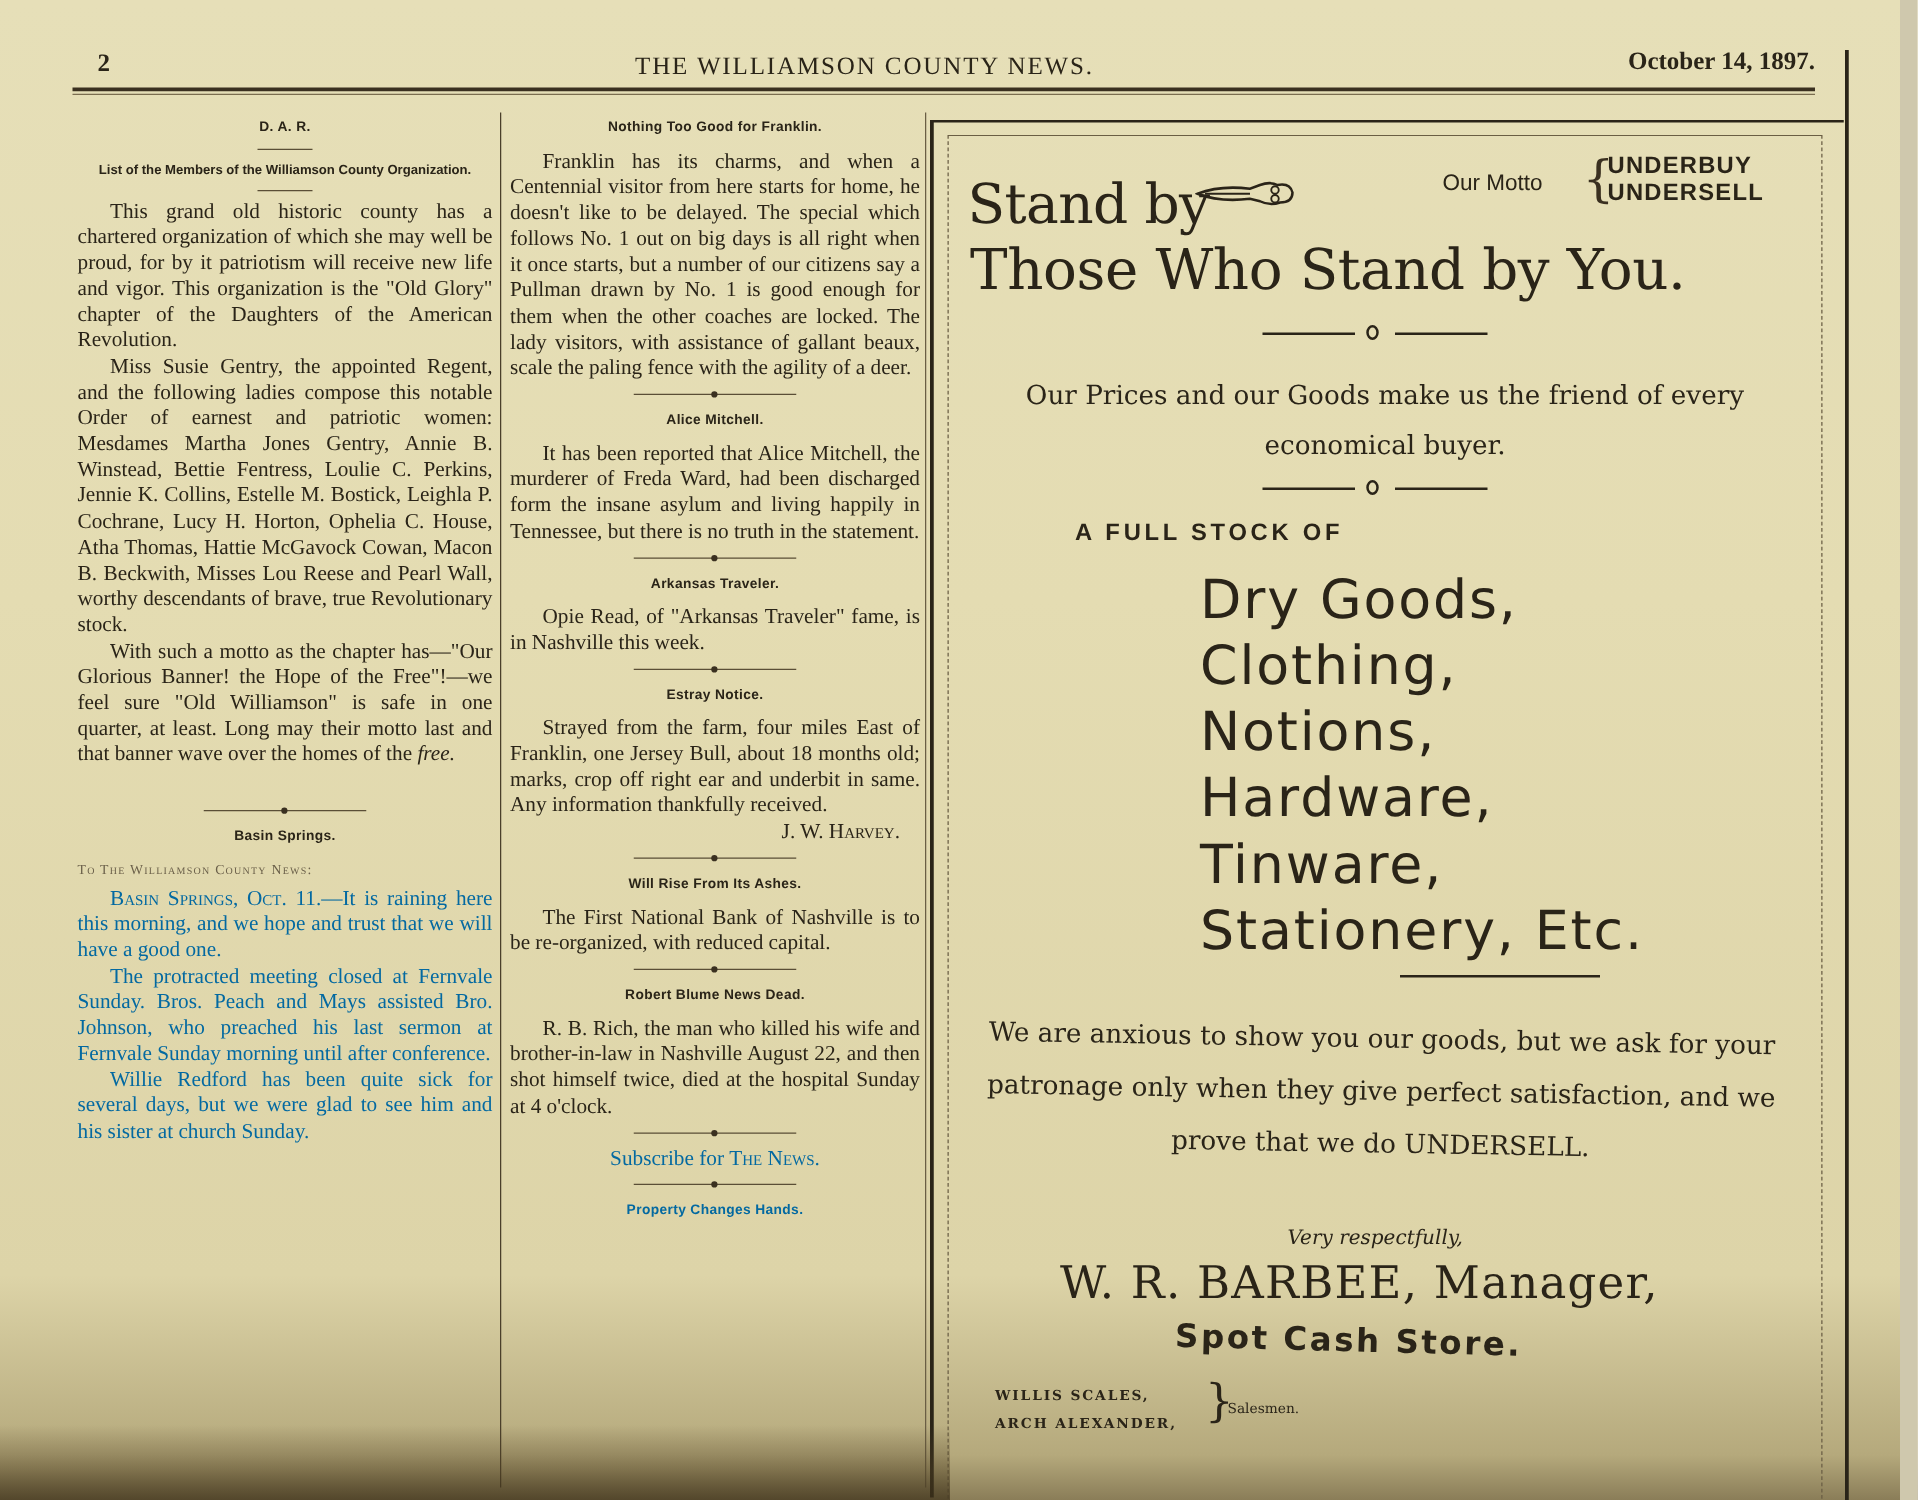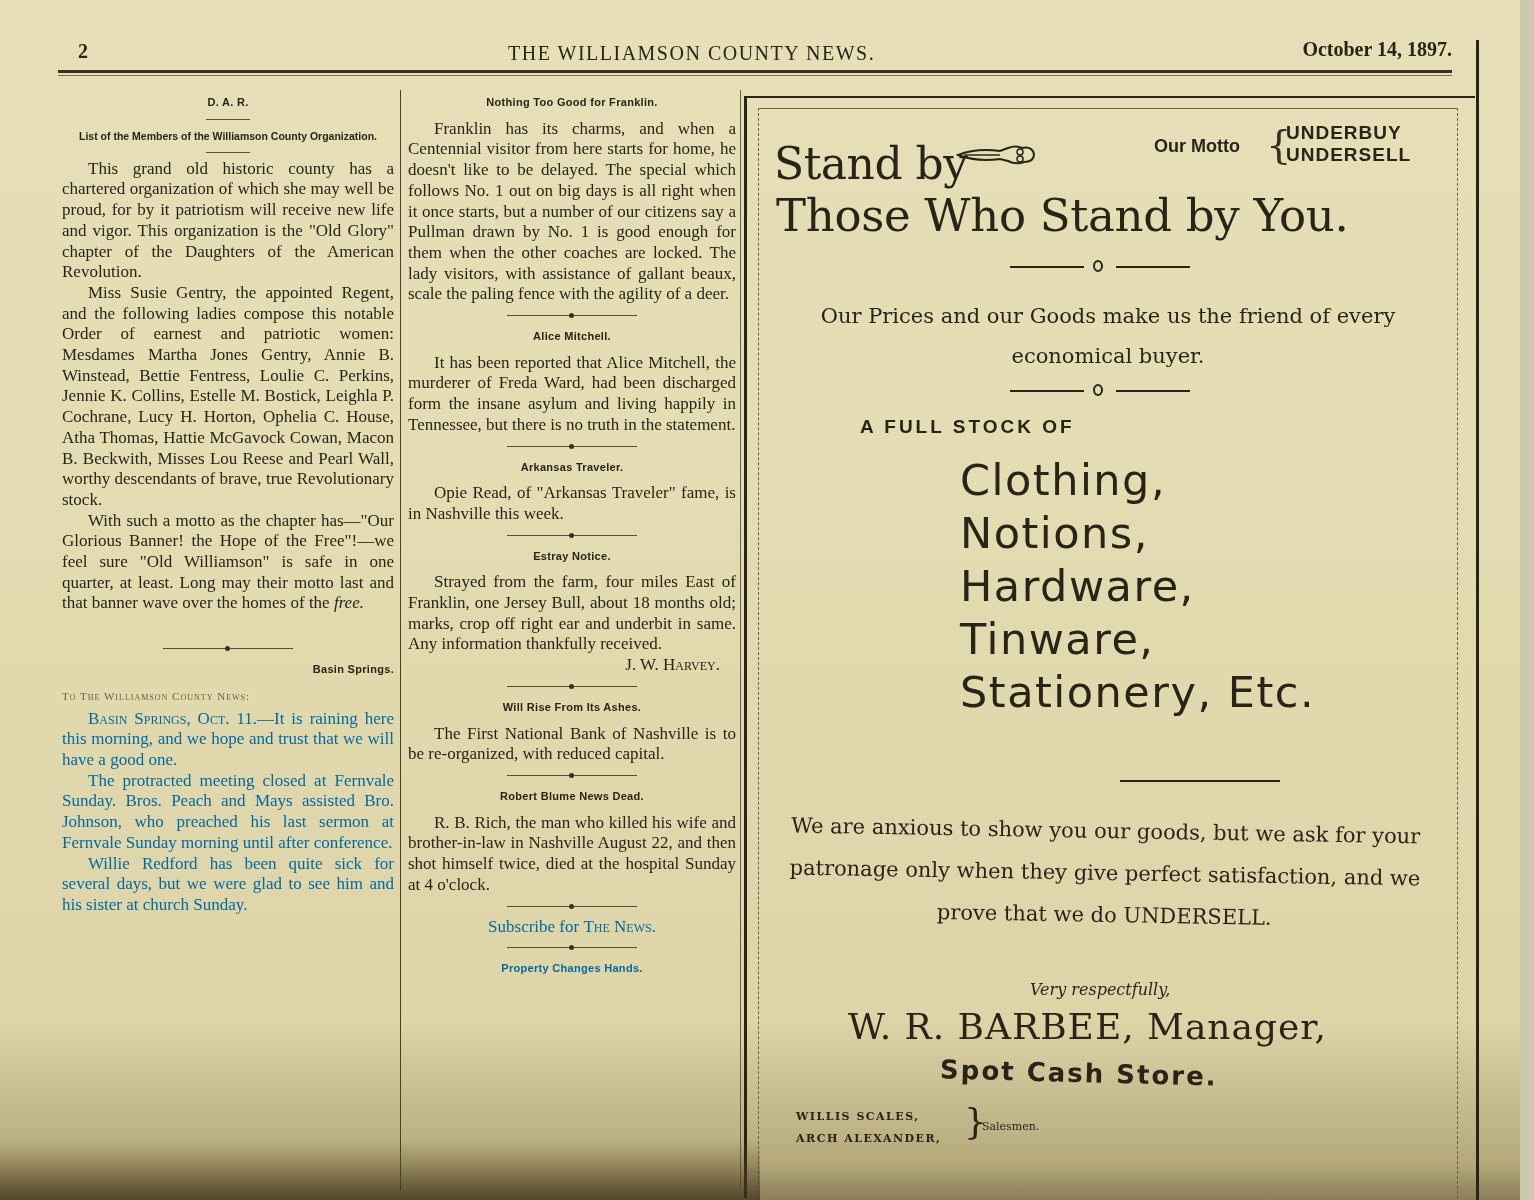--- a/index.html
+++ b/index.html
@@ -37,21 +37,21 @@
   .subscribe { text-align:center; font-size:17px; margin:6px 0; }
   .subscribe .sc { font-variant:small-caps; }
 
   
   .ad-outer { position:absolute; left:744px; top:96px; width:728px; height:1100px; border-left:3px solid #2a2418; border-top:2px solid #2a2418; }
   .ad-outer-right { position:absolute; left:1476px; top:40px; width:3px; height:1160px; background:#2a2418; }
   .ad-inner { position:absolute; left:758px; top:108px; width:698px; height:1090px; border-left:1px dashed #6a5e44; border-right:1px dashed #6a5e44; border-top:1px solid #6a5e44; }
   .ad { position:absolute; left:760px; top:110px; width:696px; font-family:"DejaVu Serif","Liberation Serif",serif; }
   .stand-by { position:absolute; left:14px; top:12px; font-size:44px; letter-spacing:-0.5px;margin-top:16px; }
   .hand-icon { position:absolute; left:196px; top:32px; }
-  .motto { position:absolute; left:394px; top:26px; font-family:"Liberation Sans","DejaVu Sans",sans-serif; font-weight:bold; font-size:18px; }
+  .motto { position:absolute; left:394px; top:26px; font-family:"Liberation Sans","DejaVu Sans",sans-serif; font-weight:normal; font-size:18px; }
   .motto-brace { position:absolute; left:506px; top:14px; font-size:40px; font-weight:normal; line-height:40px; color:#3a3020; }
   .motto-items { position:absolute; left:526px; top:12px; font-family:"Liberation Sans","DejaVu Sans",sans-serif; font-weight:bold; font-size:19px; line-height:22px; letter-spacing:1px; }
   .tagline { position:absolute; left:16px; top:79px; font-size:45px; letter-spacing:-0.3px; }
   .orn { position:absolute; left:250px; width:180px; height:10px; }
   .orn .l, .orn .r { position:absolute; top:4px; width:74px; height:2px; background:#2a2418; }
   .orn .l { left:0; } .orn .r { right:0; }
   .orn .o { position:absolute; left:83px; top:-2px; width:10px; height:12px; border:2px solid #2a2418; border-radius:50%; box-sizing:border-box; }
   .prices { position:absolute; left:0; top:186px; width:696px; text-align:center; font-size:21px; line-height:40px; }
   .full-stock { position:absolute; left:100px; top:306px; font-family:"Liberation Sans","DejaVu Sans",sans-serif; font-weight:bold; font-size:19px; letter-spacing:3px; }
   .goods-list { position:absolute; left:200px; top:344px; font-family:"DejaVu Sans","Liberation Sans",sans-serif; font-size:43px; line-height:53px; letter-spacing:1.5px; }
@@ -79,21 +79,21 @@
 
 <div class="col col1">
   <div class="head">D. A. R.</div>
   <div class="dash"></div>
   <div class="subhead">List of the Members of the Williamson County Organization.</div>
   <div class="dash"></div>
   <p class="para">This grand old historic county has a chartered organization of which she may well be proud, for by it patriotism will receive new life and vigor. This organization is the "Old Glory" chapter of the Daughters of the American Revolution.</p>
   <p class="para">Miss Susie Gentry, the appointed Regent, and the following ladies compose this notable Order of earnest and patriotic women: Mesdames Martha Jones Gentry, Annie B. Winstead, Bettie Fentress, Loulie C. Perkins, Jennie K. Collins, Estelle M. Bostick, Leighla P. Cochrane, Lucy H. Horton, Ophelia C. House, Atha Thomas, Hattie McGavock Cowan, Macon B. Beckwith, Misses Lou Reese and Pearl Wall, worthy descendants of brave, true Revolutionary stock.</p>
   <p class="para"><span>With such a motto as the chapter has—"Our Glorious Banner! the Hope of the Free"!—we feel sure "Old Williamson" is safe in one quarter, at least. Long may their motto last and that banner wave over the homes of the </span><i>free.</i></p>
   <div class="divider" style="margin-top:34px;"></div>
-  <div class="head" style="text-align:right;">Basin Springs.</div>
+  <div class="head" style="">Basin Springs.</div>
   <div class="dateline-to">To The Williamson County News:</div>
   <p class="para faded"><span style="font-variant:small-caps">Basin Springs, Oct. 11.</span><span>—It is raining here this morning, and we hope and trust that we will have a good one.</span></p>
   <p class="para faded">The protracted meeting closed at Fernvale Sunday. Bros. Peach and Mays assisted Bro. Johnson, who preached his last sermon at Fernvale Sunday morning until after conference.</p>
   <p class="para faded">Willie Redford has been quite sick for several days, but we were glad to see him and his sister at church Sunday.</p>
 </div>
 
 <div class="col-sep" style="left:400px; top:90px; height:1100px;"></div>
 
 <div class="col col2">
   <div class="head">Nothing Too Good for Franklin.</div>
@@ -151,20 +151,21 @@
     </div>
   <div class="prices" style="padding:0 14px; box-sizing:border-box;">Our Prices and our Goods make us the friend of every economical buyer.</div>
   <div class="orn" style="top:276px;">
       <span class="l"></span>
       <span class="o"></span>
       <span class="r"></span>
     </div>
 
   <div class="full-stock">A FULL STOCK OF</div>
   <div class="goods-list">
+    <div>Dry Goods,</div>
     <div>Clothing,</div>
     <div>Notions,</div>
     <div>Hardware,</div>
     <div>Tinware,</div>
     <div>Stationery, Etc.</div>
   </div>
   <div class="goods-rule"></div>
 
   <div class="anxious" style="padding:0 30px 0 24px; box-sizing:border-box;">We are anxious to show you our goods, but we ask for your patronage only when they give perfect satisfaction, and we prove that we do UNDERSELL.</div>
 

